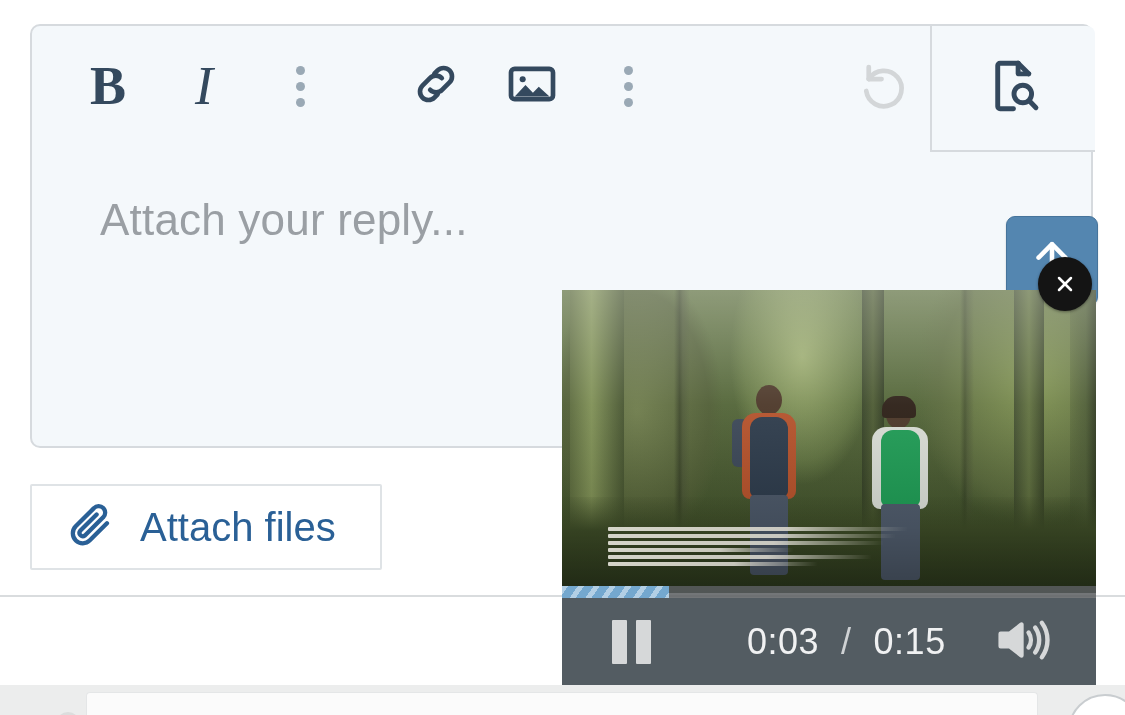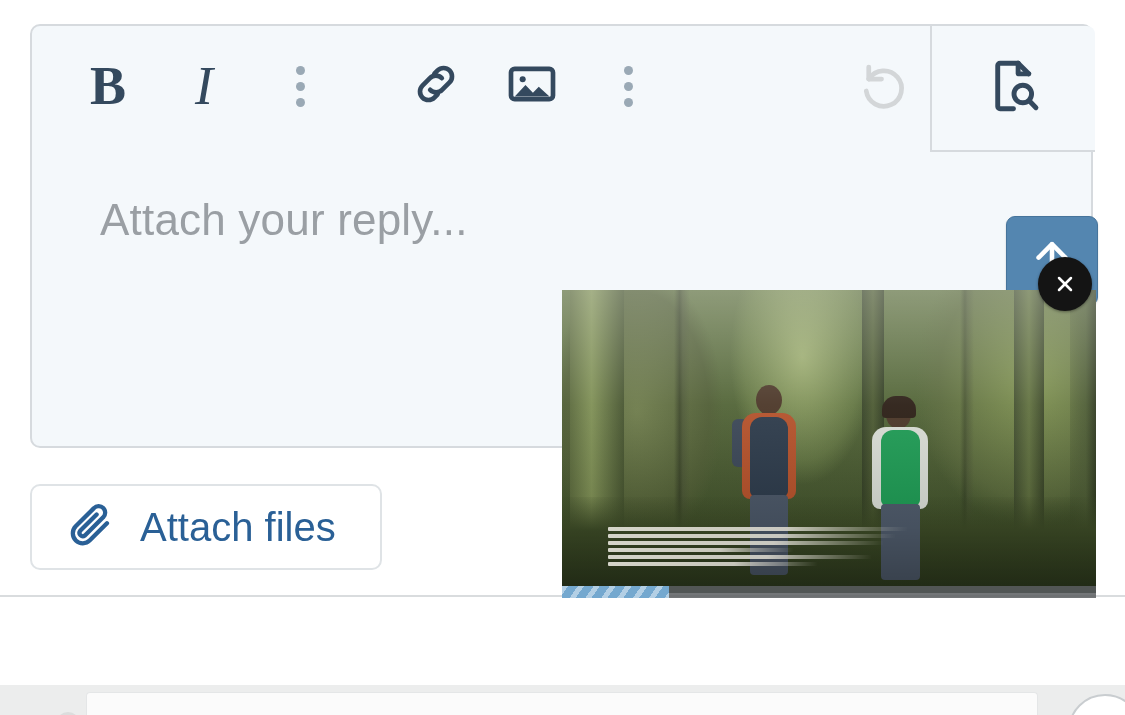--- a/index.html
+++ b/index.html
@@ -56,21 +56,21 @@
   .send-btn{
     position:absolute;left:974px;top:190px;width:90px;height:88px;
     background:#5486b0;border:1px solid #46749b;border-radius:9px;
     display:flex;align-items:center;justify-content:center;cursor:pointer;
     box-shadow:0 1px 2px rgba(0,0,0,.18);
   }
 
   
   .attach-btn{
     position:absolute;left:30px;top:484px;width:352px;height:86px;
-    background:#ffffff;border:2px solid #dfe3e6;border-radius:10px;
+    background:#ffffff;border:2px solid #dfe3e6;border-radius:2px;
     display:flex;align-items:center;gap:22px;padding-left:32px;
     box-sizing:border-box;cursor:pointer;
   }
   .attach-label{font-size:40px;color:#2a6096;line-height:1;}
 
   
   .divider{
     position:absolute;left:0;top:595px;width:1125px;height:2px;background:#d9dcde;
   }
 
@@ -362,20 +362,41 @@
           <div></div>
           <div></div>
           <div></div>
       </div>
     </div>
 
     <div class="progress-track">
       <div class="progress-fill" style="width: 20%;"></div>
     </div>
 
+    <div class="controls">
+      <div class="ctrl-pause">
+        <i></i>
+        <i></i>
+      </div>
+      <div class="time">
+        <span>0:03</span>
+        <span class="sep">/</span>
+        <span>0:15</span>
+      </div>
+      <div class="ctrl-vol">
+        <span>
+          <svg width="62" height="56" viewBox="0 0 28 24" fill="none" stroke="#d6d8d9" stroke-width="2" stroke-linecap="round" stroke-linejoin="round">
+            <path d="M3 9.2h4.1L12.4 5v14L7.1 14.8H3z" fill="#d6d8d9"></path>
+            <path d="M15.6 8.6a6 6 0 0 1 0 6.8"></path>
+            <path d="M18.6 6.4a9.6 9.6 0 0 1 0 11.2"></path>
+            <path d="M21.6 4.2a13.2 13.2 0 0 1 0 15.6"></path>
+          </svg>
+        </span>
+      </div>
+    </div>
   </div>
 
   <div class="close-btn">
     <span>
       <svg width="26" height="26" viewBox="0 0 24 24" fill="none" stroke="#ffffff" stroke-width="2.4" stroke-linecap="round">
         <path d="M6.5 6.5l11 11"></path>
         <path d="M17.5 6.5l-11 11"></path>
       </svg>
     </span>
   </div>

